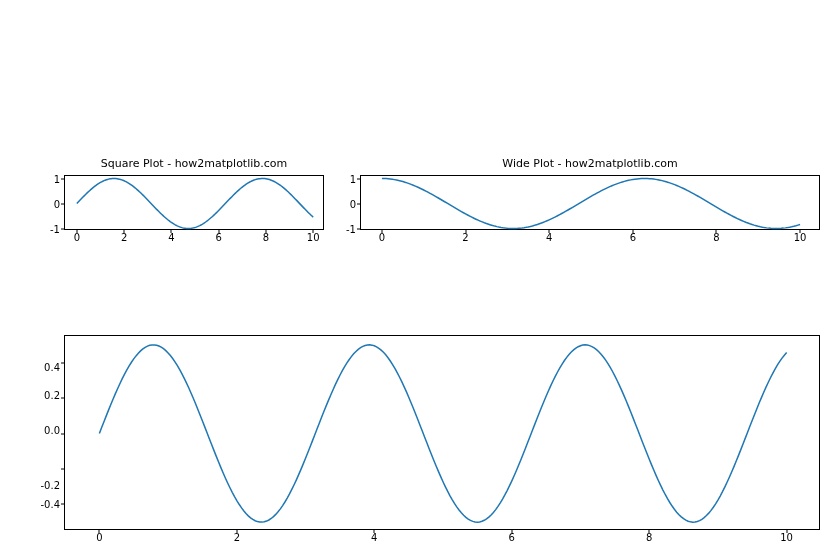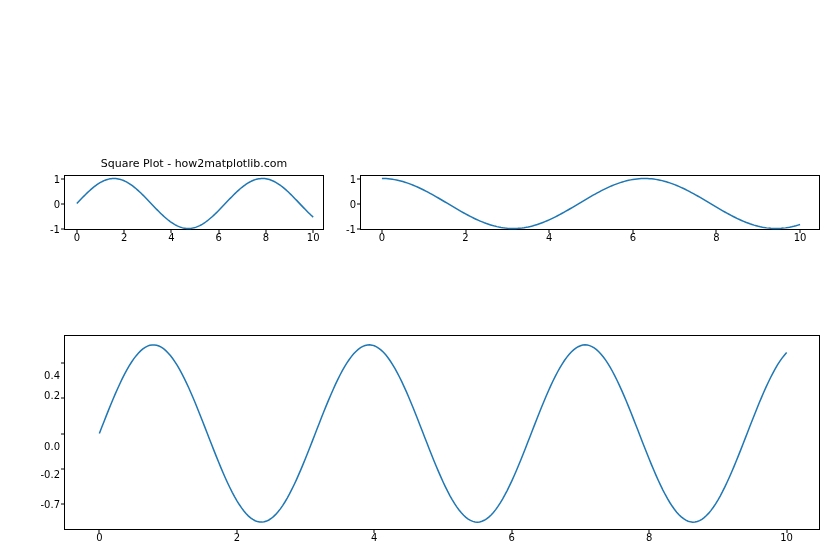--- a/index.html
+++ b/index.html
@@ -78,20 +78,21 @@
         <div class="tickmark y" style="top: 52.5px;"></div>
         <div class="ytick" style="top: 52.5px;">-1</div>
         <div class="tickmark y" style="top: 27.5px;"></div>
         <div class="ytick" style="top: 27.5px;">0</div>
         <div class="tickmark y" style="top: 2.5px;"></div>
         <div class="ytick" style="top: 2.5px;">1</div>
       </div>
   </div>
 
   <div class="axes" style="left:360px; top:175px; width:460px; height:55px;">
+    <div class="title">Wide Plot - how2matplotlib.com</div>
     <div class="plot-area" style="left:0; top:0; width:460px; height:55px;">
       <svg width="460" height="55" viewBox="0 0 460 55" preserveAspectRatio="none">
         <path class="line" id="path-wide" d="M20.91 2.50 L23.00 2.53 L25.09 2.62 L27.18 2.78 L29.27 3.00 L31.36 3.28 L33.45 3.62 L35.55 4.02 L37.64 4.47 L39.73 4.99 L41.82 5.56 L43.91 6.19 L46.00 6.87 L48.09 7.60 L50.18 8.38 L52.27 9.21 L54.36 10.08 L56.45 11.00 L58.55 11.96 L60.64 12.96 L62.73 13.99 L64.82 15.06 L66.91 16.16 L69.00 17.29 L71.09 18.44 L73.18 19.62 L75.27 20.81 L77.36 22.02 L79.45 23.25 L81.55 24.49 L83.64 25.73 L85.73 26.98 L87.82 28.23 L89.91 29.48 L92.00 30.72 L94.09 31.96 L96.18 33.18 L98.27 34.39 L100.36 35.58 L102.45 36.75 L104.55 37.90 L106.64 39.03 L108.73 40.12 L110.82 41.18 L112.91 42.21 L115.00 43.20 L117.09 44.16 L119.18 45.07 L121.27 45.93 L123.36 46.76 L125.45 47.53 L127.55 48.25 L129.64 48.92 L131.73 49.54 L133.82 50.10 L135.91 50.61 L138.00 51.06 L140.09 51.44 L142.18 51.77 L144.27 52.04 L146.36 52.25 L148.45 52.40 L150.55 52.48 L152.64 52.50 L154.73 52.46 L156.82 52.35 L158.91 52.19 L161.00 51.96 L163.09 51.67 L165.18 51.32 L167.27 50.91 L169.36 50.44 L171.45 49.92 L173.55 49.34 L175.64 48.70 L177.73 48.01 L179.82 47.27 L181.91 46.48 L184.00 45.65 L186.09 44.77 L188.18 43.84 L190.27 42.88 L192.36 41.87 L194.45 40.83 L196.55 39.76 L198.64 38.65 L200.73 37.52 L202.82 36.36 L204.91 35.18 L207.00 33.98 L209.09 32.77 L211.18 31.54 L213.27 30.30 L215.36 29.06 L217.45 27.81 L219.55 26.56 L221.64 25.31 L223.73 24.07 L225.82 22.84 L227.91 21.62 L230.00 20.41 L232.09 19.22 L234.18 18.05 L236.27 16.91 L238.36 15.79 L240.45 14.70 L242.55 13.64 L244.64 12.62 L246.73 11.63 L248.82 10.69 L250.91 9.78 L253.00 8.92 L255.09 8.11 L257.18 7.35 L259.27 6.63 L261.36 5.97 L263.45 5.36 L265.55 4.81 L267.64 4.31 L269.73 3.87 L271.82 3.50 L273.91 3.18 L276.00 2.92 L278.09 2.72 L280.18 2.59 L282.27 2.51 L284.36 2.50 L286.45 2.56 L288.55 2.67 L290.64 2.85 L292.73 3.09 L294.82 3.38 L296.91 3.74 L299.00 4.16 L301.09 4.64 L303.18 5.17 L305.27 5.77 L307.36 6.41 L309.45 7.11 L311.55 7.86 L313.64 8.65 L315.73 9.50 L317.82 10.39 L319.91 11.32 L322.00 12.29 L324.09 13.30 L326.18 14.35 L328.27 15.43 L330.36 16.54 L332.45 17.67 L334.55 18.83 L336.64 20.02 L338.73 21.22 L340.82 22.44 L342.91 23.67 L345.00 24.91 L347.09 26.15 L349.18 27.40 L351.27 28.65 L353.36 29.90 L355.45 31.14 L357.55 32.37 L359.64 33.59 L361.73 34.79 L363.82 35.98 L365.91 37.14 L368.00 38.28 L370.09 39.40 L372.18 40.48 L374.27 41.53 L376.36 42.55 L378.45 43.53 L380.55 44.47 L382.64 45.36 L384.73 46.22 L386.82 47.02 L388.91 47.78 L391.00 48.48 L393.09 49.14 L395.18 49.73 L397.27 50.28 L399.36 50.76 L401.45 51.19 L403.55 51.56 L405.64 51.87 L407.73 52.12 L409.82 52.31 L411.91 52.43 L414.00 52.49 L416.09 52.49 L418.18 52.43 L420.27 52.30 L422.36 52.12 L424.45 51.87 L426.55 51.56 L428.64 51.19 L430.73 50.76 L432.82 50.27 L434.91 49.73 L437.00 49.13 L439.09 48.48 "></path>
       </svg>
     <div class="tickmark x" style="left: 20.9091px;"></div>
         <div class="xtick" style="left: 20.9091px;">0</div>
         <div class="tickmark x" style="left: 104.545px;"></div>
         <div class="xtick" style="left: 104.545px;">2</div>
         <div class="tickmark x" style="left: 188.182px;"></div>
         <div class="xtick" style="left: 188.182px;">4</div>
@@ -121,25 +122,25 @@
         <div class="xtick" style="left: 171.818px;">2</div>
         <div class="tickmark x" style="left: 309.273px;"></div>
         <div class="xtick" style="left: 309.273px;">4</div>
         <div class="tickmark x" style="left: 446.727px;"></div>
         <div class="xtick" style="left: 446.727px;">6</div>
         <div class="tickmark x" style="left: 584.182px;"></div>
         <div class="xtick" style="left: 584.182px;">8</div>
         <div class="tickmark x" style="left: 721.636px;"></div>
         <div class="xtick" style="left: 721.636px;">10</div>
         <div class="tickmark y" style="top: 168.409px;"></div>
-        <div class="ytick" style="top: 168.409px;">-0.7</div>
+        <div class="ytick" style="top: 168.409px;">-0.4</div>
         <div class="tickmark y" style="top: 132.955px;"></div>
-        <div class="ytick" style="top: 138px; text-align: center;">-0.2</div>
+        <div class="ytick" style="top: 149px; text-align: center;">-0.2</div>
         <div class="tickmark y" style="top: 97.5px;"></div>
-        <div class="ytick" style="top: 110px;">0.0</div>
+        <div class="ytick" style="top: 94px;">0.0</div>
         <div class="tickmark y" style="top: 62.0455px;"></div>
         <div class="ytick" style="top: 59px;">0.2</div>
         <div class="tickmark y" style="top: 26.5909px;"></div>
-        <div class="ytick" style="top: 39px;">0.4</div>
+        <div class="ytick" style="top: 31px;">0.4</div>
       </div>
   </div>
 
 </div>
 
 </body></html>

